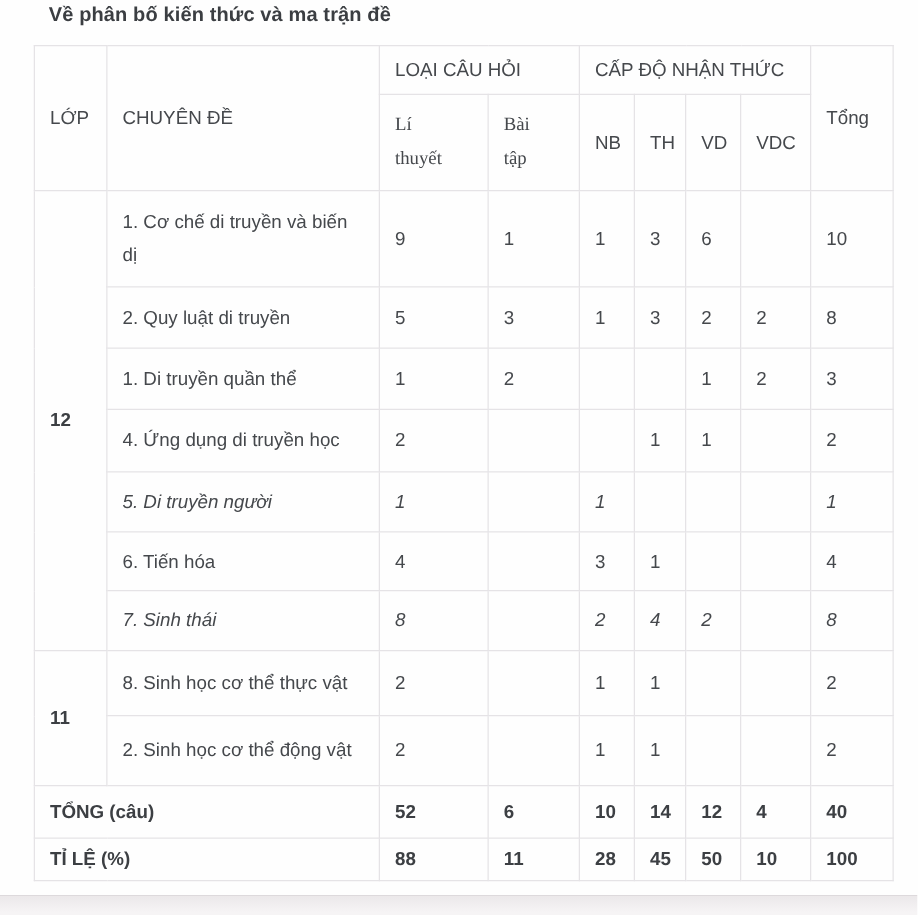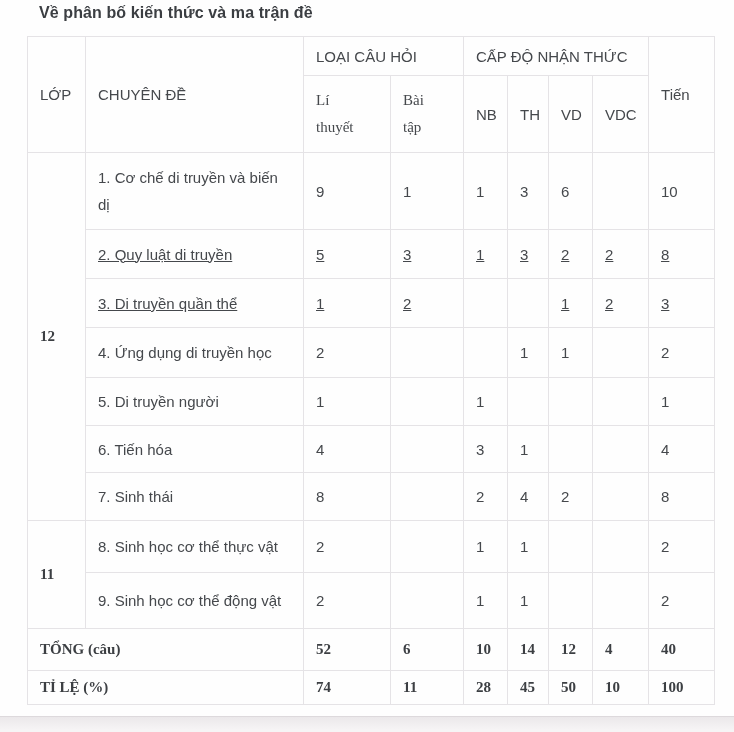--- a/index.html
+++ b/index.html
@@ -41,28 +41,27 @@
     vertical-align: middle;
     padding: 0 12px;
     line-height: 27px;
     color: #45484c;
     overflow: hidden;
     box-sizing: border-box;
   }
   .b {
     font-weight: 700 !important;
     color: #3c3f43 !important;
-    font-family: Liberation Serif, serif;
   }
   .pre { white-space: pre-line; font-family: Liberation Serif, serif; }
   tr.h39 { height: 39px; }
   tr.h77 { height: 77px; }
-  tr.h49 { height: 49px; text-decoration: underline; }
+  tr.h49 { height: 49px; }
   tr.h50 { height: 50px; }
-  tr.h48 { height: 48px; }
+  tr.h48 { height: 48px; font-style: italic; }
   tr.h47 { height: 47px; }
   tr.h52 { height: 52px; }
   tr.h56 { height: 56px; }
   tr.h42 { height: 42px; }
   tr.h46 { height: 34px; }
   .bottom-edge {
     position: absolute;
     left: 0;
     top: 716px;
     width: 734px;
@@ -88,21 +87,21 @@
       <col style="width:56px">
       <col style="width:66px">
   </colgroup>
 
   <tbody>
       <tr class="h39">
     <th rowspan="2">LỚP</th>
     <th rowspan="2">CHUYÊN ĐỀ</th>
     <th colspan="2">LOẠI CÂU HỎI</th>
     <th colspan="4">CẤP ĐỘ NHẬN THỨC</th>
-    <th rowspan="2">Tiến</th>
+    <th rowspan="2">Tổng</th>
   </tr>
   <tr class="h77">
     <th class="pre">Lí
 thuyết</th>
     <th class="pre">Bài
 tập</th>
     <th>NB</th>
     <th>TH</th>
     <th>VD</th>
     <th>VDC</th>
@@ -123,21 +122,21 @@
     <td>2. Quy luật di truyền</td>
     <td>5</td>
     <td>3</td>
     <td>1</td>
     <td>3</td>
     <td>2</td>
     <td>2</td>
     <td>8</td>
   </tr>
   <tr class="h49">
-    <td>3. Di truyền quần thể</td>
+    <td>1. Di truyền quần thể</td>
     <td>1</td>
     <td>2</td>
     <td></td>
     <td></td>
     <td>1</td>
     <td>2</td>
     <td>3</td>
   </tr>
   <tr class="h50">
     <td>4. Ứng dụng di truyền học</td>
@@ -184,21 +183,21 @@
     <td>8. Sinh học cơ thể thực vật</td>
     <td>2</td>
     <td></td>
     <td>1</td>
     <td>1</td>
     <td></td>
     <td></td>
     <td>2</td>
   </tr>
   <tr class="h56">
-    <td>9. Sinh học cơ thể động vật</td>
+    <td>2. Sinh học cơ thể động vật</td>
     <td>2</td>
     <td></td>
     <td>1</td>
     <td>1</td>
     <td></td>
     <td></td>
     <td>2</td>
   </tr>
 
   <tr class="h42">
@@ -206,21 +205,21 @@
     <td class="b">52</td>
     <td class="b">6</td>
     <td class="b">10</td>
     <td class="b">14</td>
     <td class="b">12</td>
     <td class="b">4</td>
     <td class="b">40</td>
   </tr>
   <tr class="h46">
     <td colspan="2" class="b">TỈ LỆ (%)</td>
-    <td class="b">74</td>
+    <td class="b">88</td>
     <td class="b">11</td>
     <td class="b">28</td>
     <td class="b">45</td>
     <td class="b">50</td>
     <td class="b">10</td>
     <td class="b">100</td>
   </tr>
 </tbody>
   </table>
 

